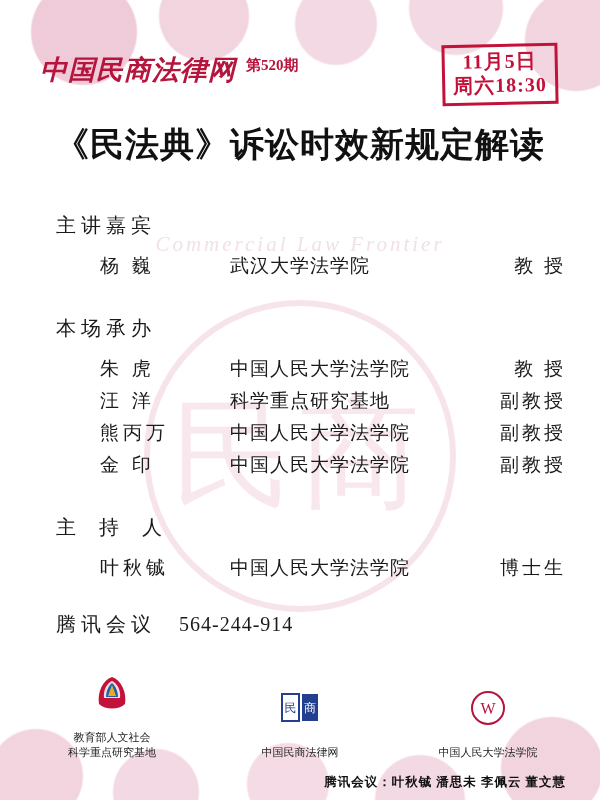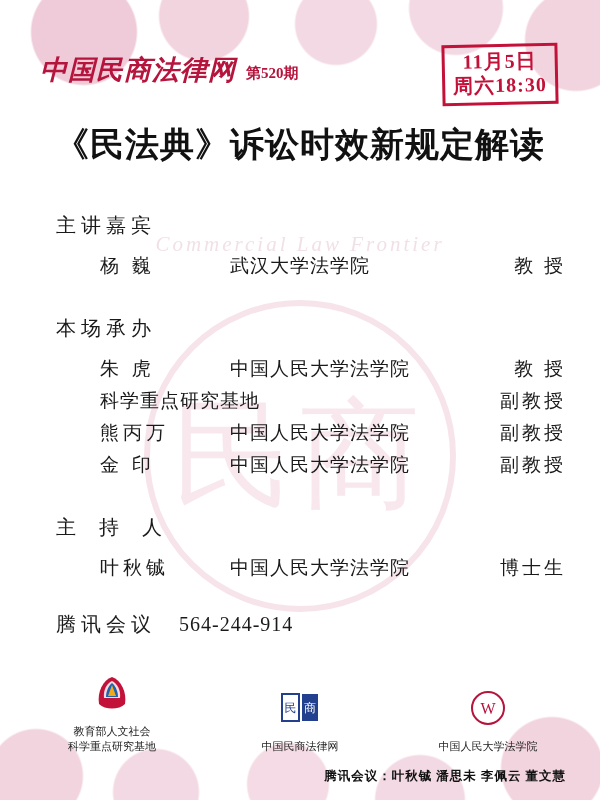--- a/index.html
+++ b/index.html
@@ -57,21 +57,21 @@
     font-weight:bold;
     font-style:italic;
     font-family:"Liberation Serif",serif;
     white-space:nowrap;
   }
   .issue{
     color:#b5143c;
     font-size:15px;
     font-weight:bold;
     margin-left:10px;
-    margin-top:12px;
+    margin-top:4px;
     white-space:nowrap;
   }
   .stamp{
     position:absolute;right:42px;top:44px;
     border:3px solid #c3123a;
     padding:3px 8px 5px 8px;
     color:#c3123a;
     line-height:1.18;
     text-align:center;
     transform:rotate(-1.2deg);
@@ -116,21 +116,21 @@
 
   
   .logos{
     margin-top:34px;
     display:flex;justify-content:space-around;align-items:flex-end;
     padding:0 18px;
   }
   .logo-item{width:130px;text-align:center;}
   .logo-mark{height:42px;display:flex;align-items:center;justify-content:center;}
   .logo-cap{
-    margin-top:10px;font-size:11px;line-height:1.35;color:#222;letter-spacing:0px;
+    margin-top:16px;font-size:11px;line-height:1.35;color:#222;letter-spacing:0px;
   }
   .credits{
     margin-top:14px;text-align:right;padding-right:34px;
     font-size:12.5px;font-weight:bold;color:#111;letter-spacing:1px;
   }
 
   svg{display:block;}
 </style>
 </head>
 <body>
@@ -164,20 +164,21 @@
 
       <div class="gap-md"></div>
 
       <div class="section-label">本场承办</div>
       <div class="person-row">
         <span class="p-name">朱 虎</span>
         <span class="p-affil">中国人民大学法学院</span>
         <span class="p-title">教 授</span>
       </div>
       <div class="person-row">
+        <span class="p-name">汪 洋</span>
         <span class="p-affil">科学重点研究基地</span>
         <span class="p-title">副教授</span>
       </div>
       <div class="person-row">
         <span class="p-name">熊丙万</span>
         <span class="p-affil">中国人民大学法学院</span>
         <span class="p-title">副教授</span>
       </div>
       <div class="person-row">
         <span class="p-name">金 印</span>

